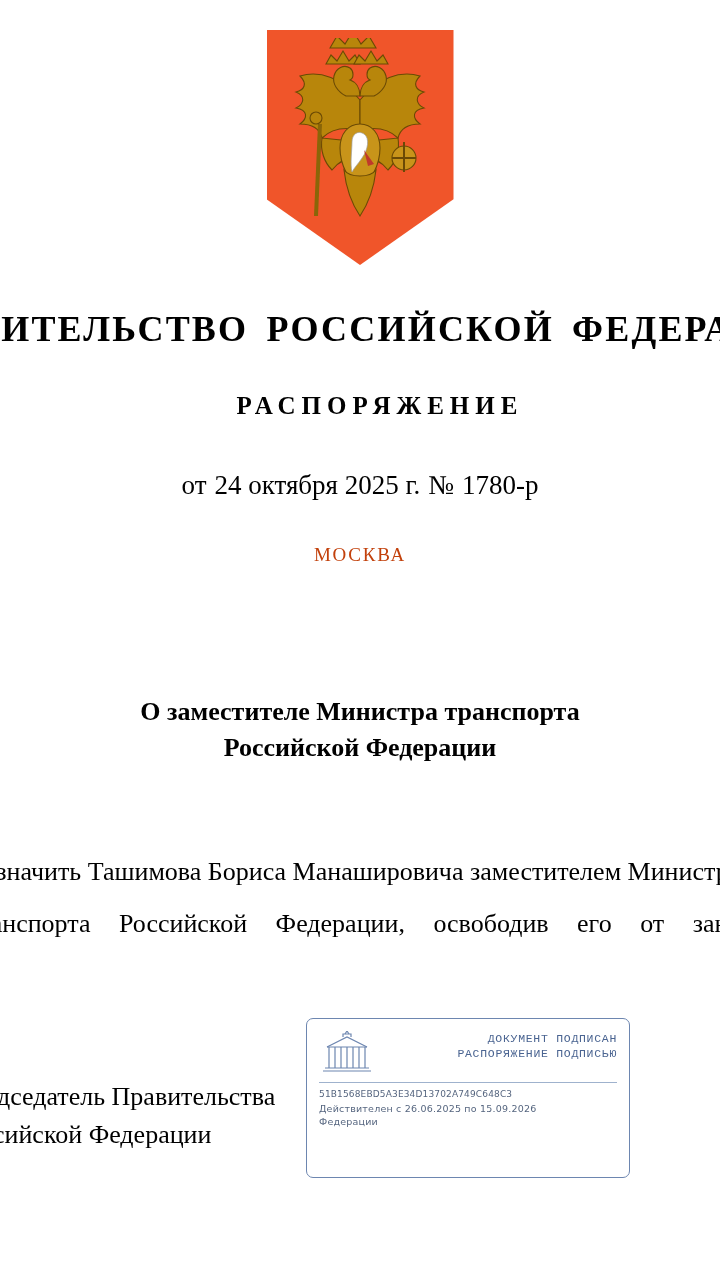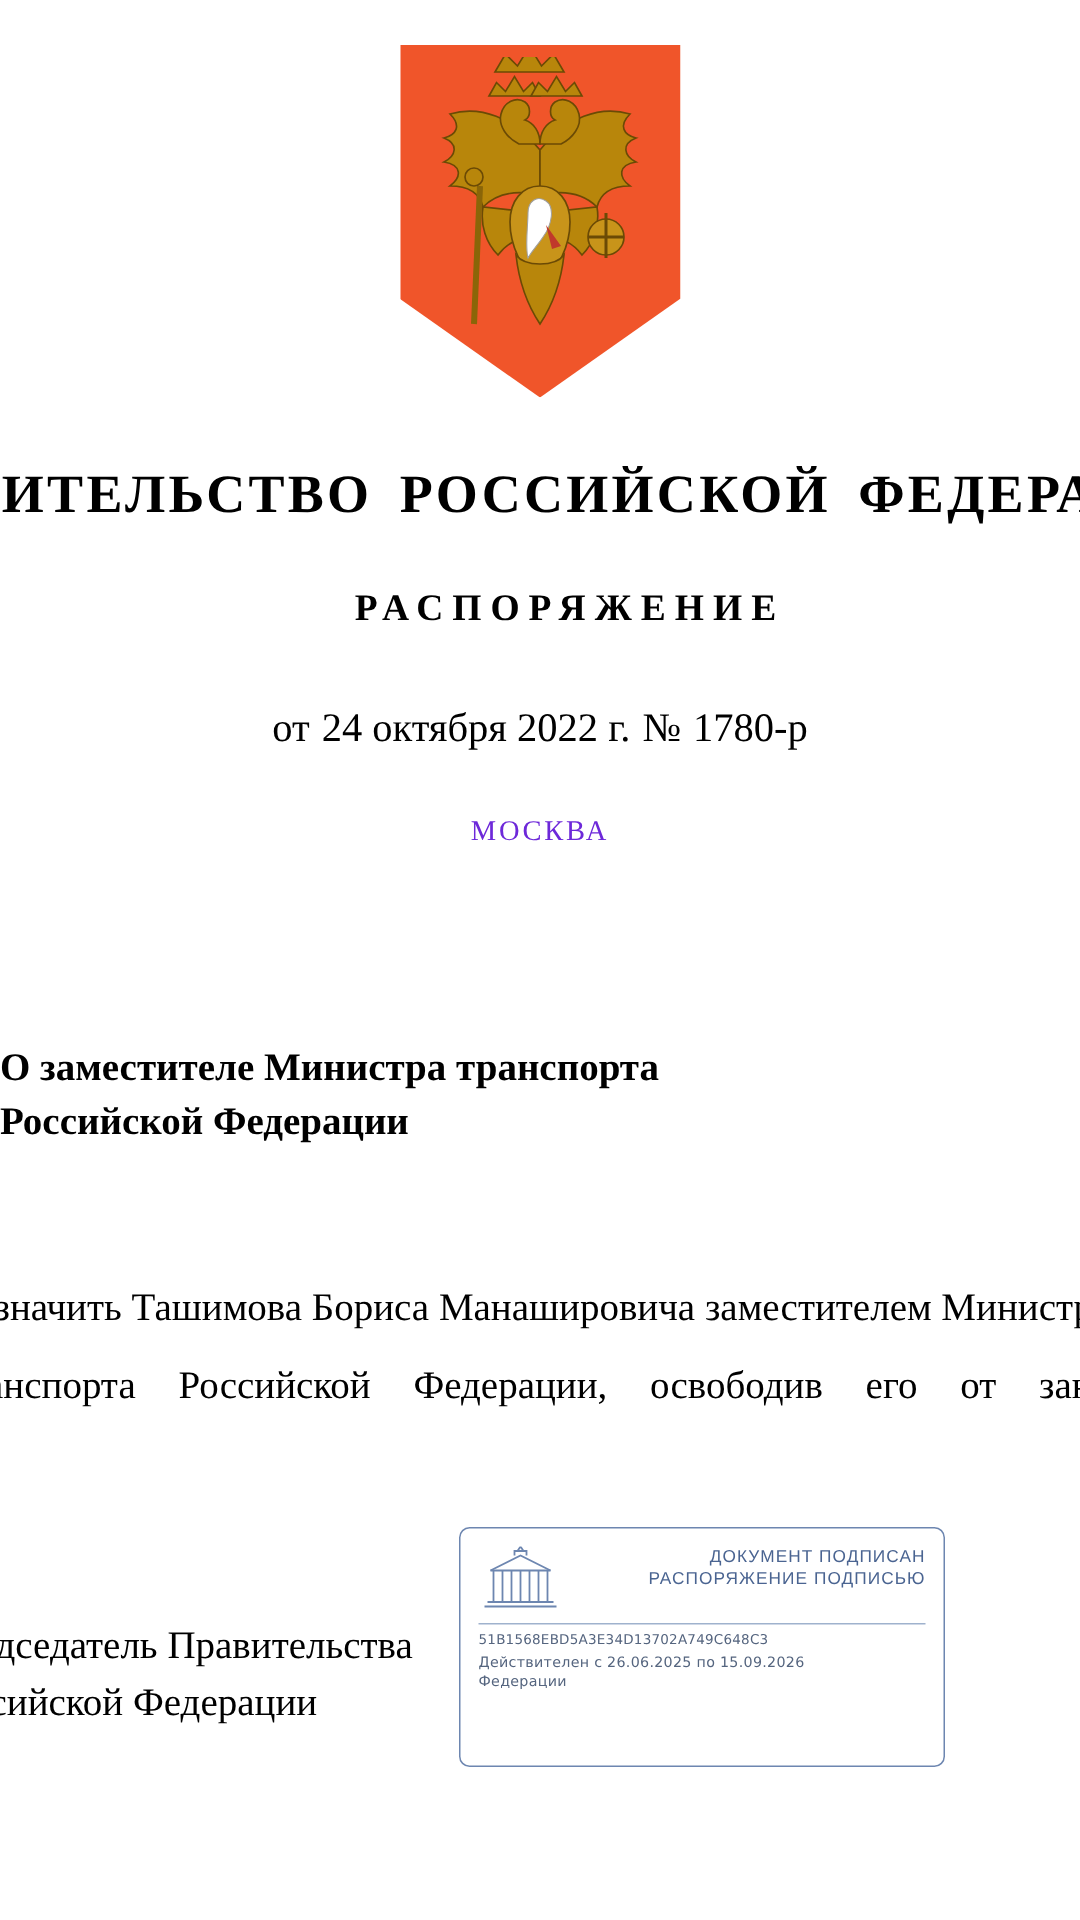--- a/index.html
+++ b/index.html
@@ -93,29 +93,30 @@
   }
 
   .doc-city {
     position: absolute;
     top: 544px;
     left: 0;
     width: 720px;
     text-align: center;
     font-size: 19px;
     letter-spacing: 1.8px;
-    color: #6d28d9;
+    color: #c2410c;
   }
 
   
   .subject {
     position: absolute;
     top: 694px;
     left: 0;
     width: 720px;
+    text-align: center;
     font-weight: bold;
     font-size: 26px;
     line-height: 36px;
     color: #000000;
   }
 
   
   .body-text {
     position: absolute;
     top: 846px;
@@ -168,21 +169,21 @@
     flex: 0 0 auto;
     width: 56px;
     height: 44px;
     margin-top: 2px;
   }
   .e-stamp-head {
     flex: 1 1 auto;
     padding-top: 2px;
   }
   .e-stamp-head div {
-    font-family: Liberation Sans, sans-serif;
+    font-family: Liberation Mono, monospace;
     font-size: 11.5px;
     letter-spacing: 0.7px;
     color: #4a6491;
     line-height: 15px;
     text-align: right;
   }
   .e-stamp-hr {
     border: none;
     border-top: 1px solid #9fb2cd;
     margin: 7px 0 5px 0;
@@ -240,21 +241,21 @@
         <path d="M88 112 l10 14 l-6 2 z" fill="#c0392b" stroke="none"></path>
       </svg>
     </div>
   </div>
 
   <div class="org-title">ПРАВИТЕЛЬСТВО РОССИЙСКОЙ ФЕДЕРАЦИИ</div>
 
   <div class="doc-type">РАСПОРЯЖЕНИЕ</div>
 
   <div class="doc-date-line">
-    <span>от</span><span class="sp"></span><span>24 октября 2022 г.</span><span class="sp"></span><span>№</span><span class="sp"></span><span>1780-р</span>
+    <span>от</span><span class="sp"></span><span>24 октября 2025 г.</span><span class="sp"></span><span>№</span><span class="sp"></span><span>1780-р</span>
   </div>
 
   <div class="doc-city">МОСКВА</div>
 
   <div class="subject">
     <div>О заместителе Министра транспорта</div>
     <div>Российской Федерации</div>
   </div>
 
   <div class="body-text">

